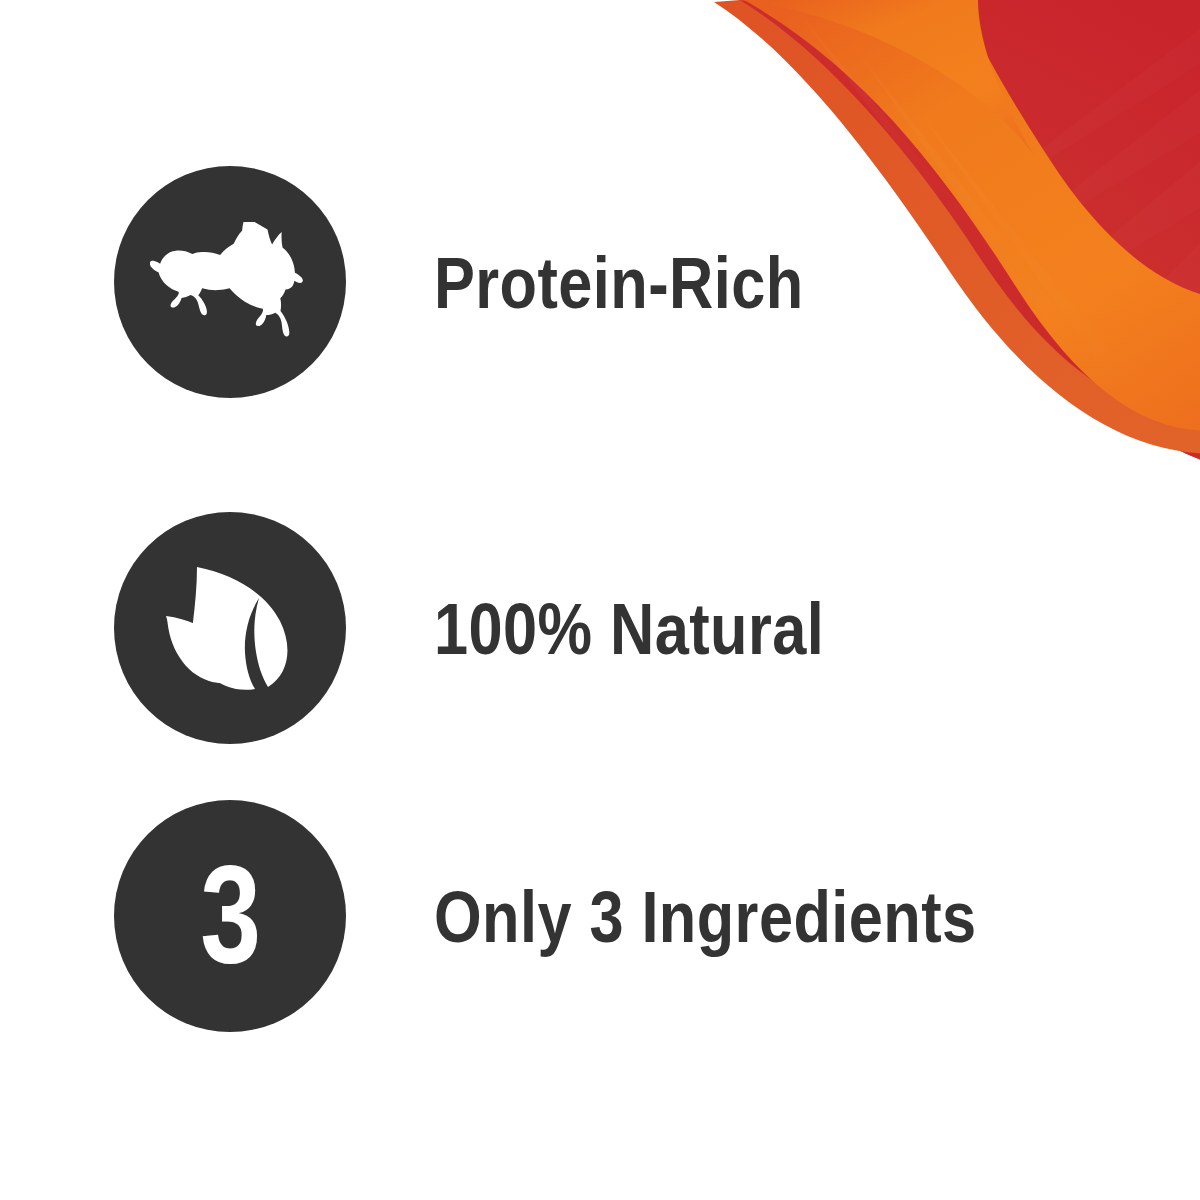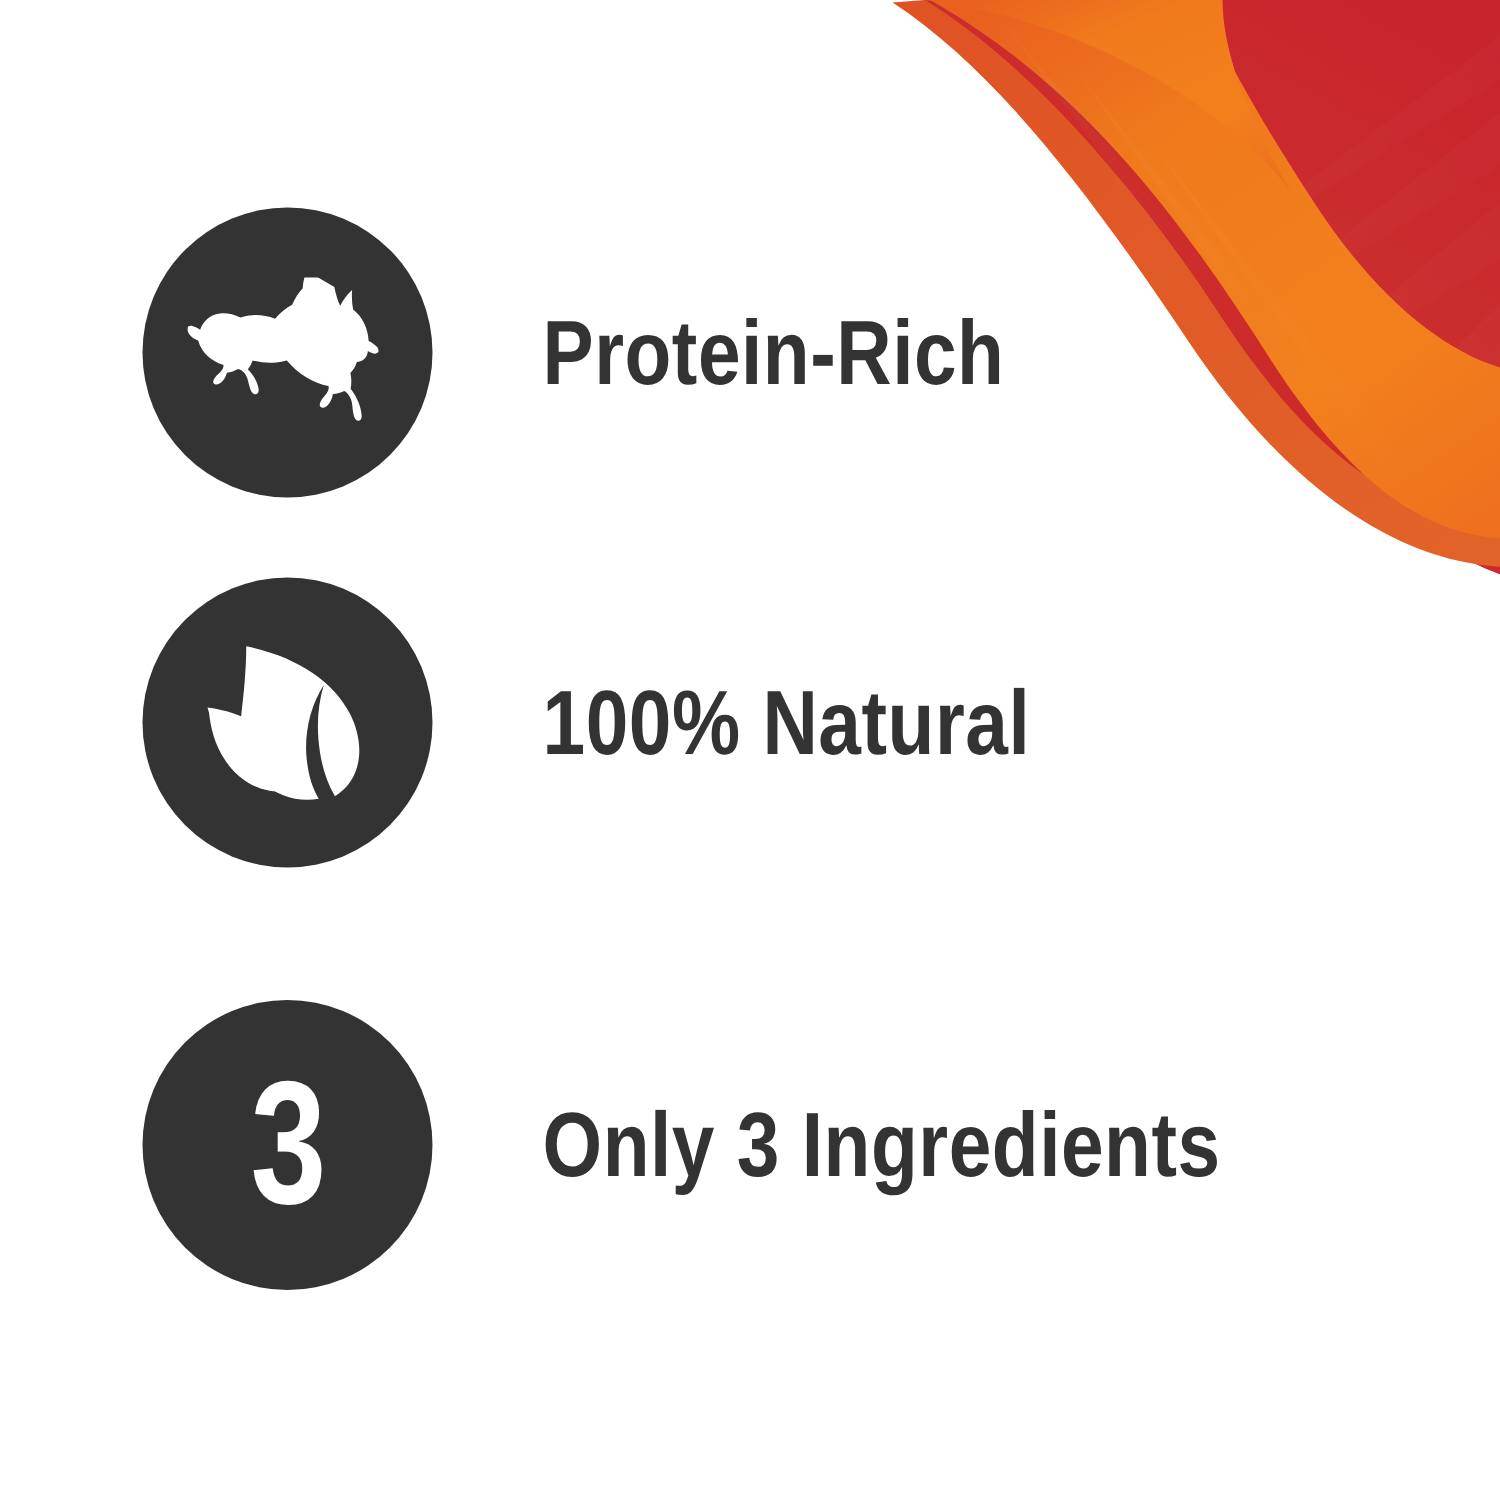--- a/index.html
+++ b/index.html
@@ -36,21 +36,21 @@
 
   
   .benefit-row {
     position: absolute;
     left: 114px;
     display: flex;
     align-items: center;
     height: 232px;
   }
   #row-0 { top: 166px; }
-  #row-1 { top: 462px; }
+  #row-1 { top: 512px; }
   #row-2 { top: 800px; }
 
   .badge {
     width: 232px;
     height: 232px;
     border-radius: 50%;
     background: #333333;
     flex: 0 0 232px;
     display: flex;
     align-items: center;

